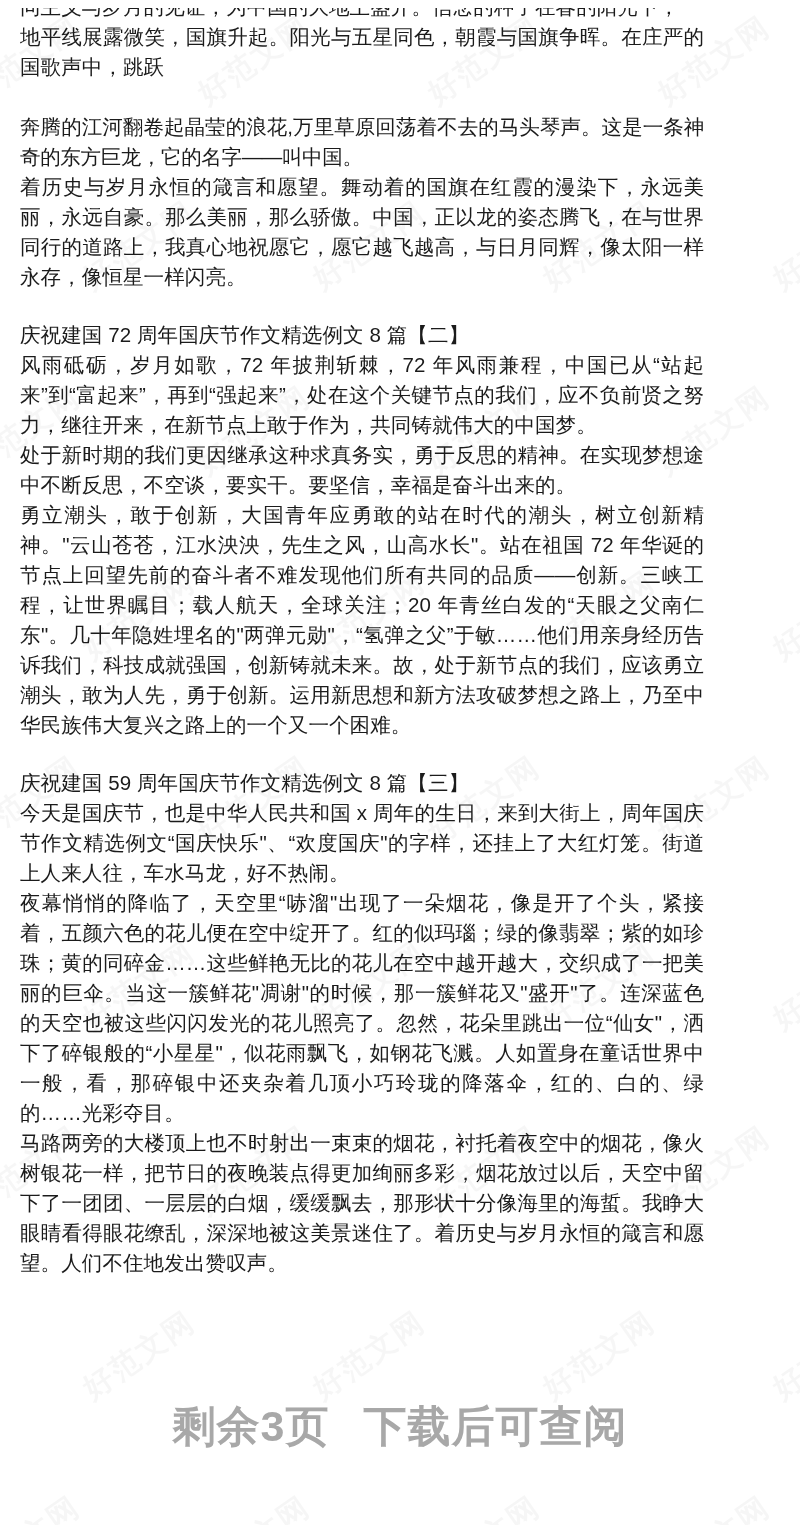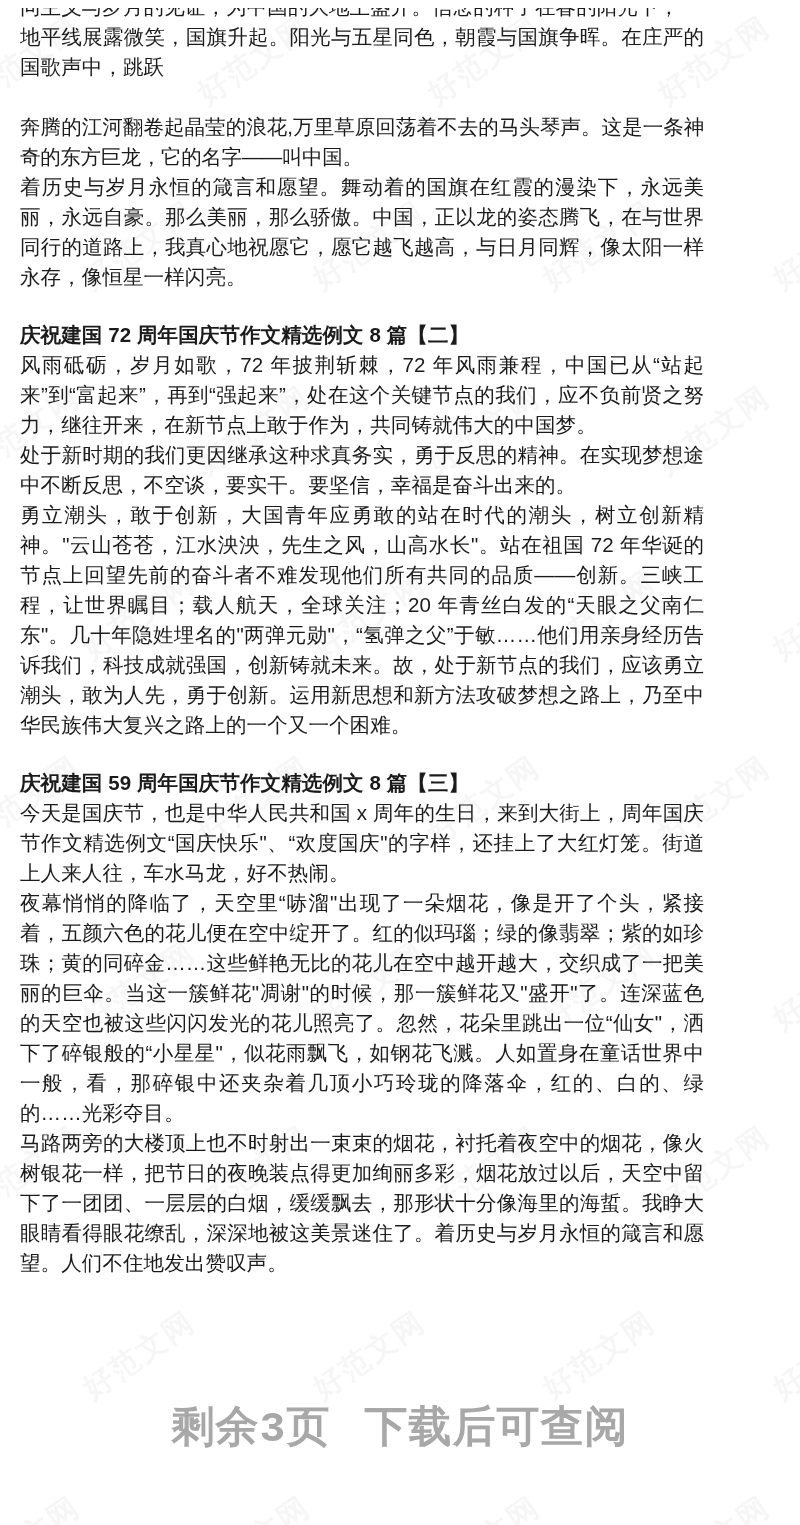--- a/index.html
+++ b/index.html
@@ -75,41 +75,41 @@
     letter-spacing: 0.1px;
     word-break: break-all;
   }
   p.para.tight {
     letter-spacing: -0.35px;
   }
   h2.heading {
     margin: 0;
     font-size: 20.5px;
     line-height: 30px;
-    font-weight: 700;
+    font-weight: 400;
     color: #1b1b1b;
     letter-spacing: 0.1px;
   }
 
   .gap-28 { height: 28px; }
   .gap-30 { height: 30px; }
 
   
   #footer-banner {
     position: absolute;
     left: 0;
     right: 0;
     top: 1398px;
     z-index: 2;
     text-align: center;
     color: #a8a8a8;
     font-size: 43px;
     font-weight: 700;
     letter-spacing: 1px;
-    font-family: Liberation Mono, monospace;
+    font-family: Liberation Sans, sans-serif;
     user-select: none;
   }
   #footer-banner .pages { margin-right: 34px; }
 </style>
 </head>
 <body>
 
 <div id="page">
 
   <div id="watermark-layer">

